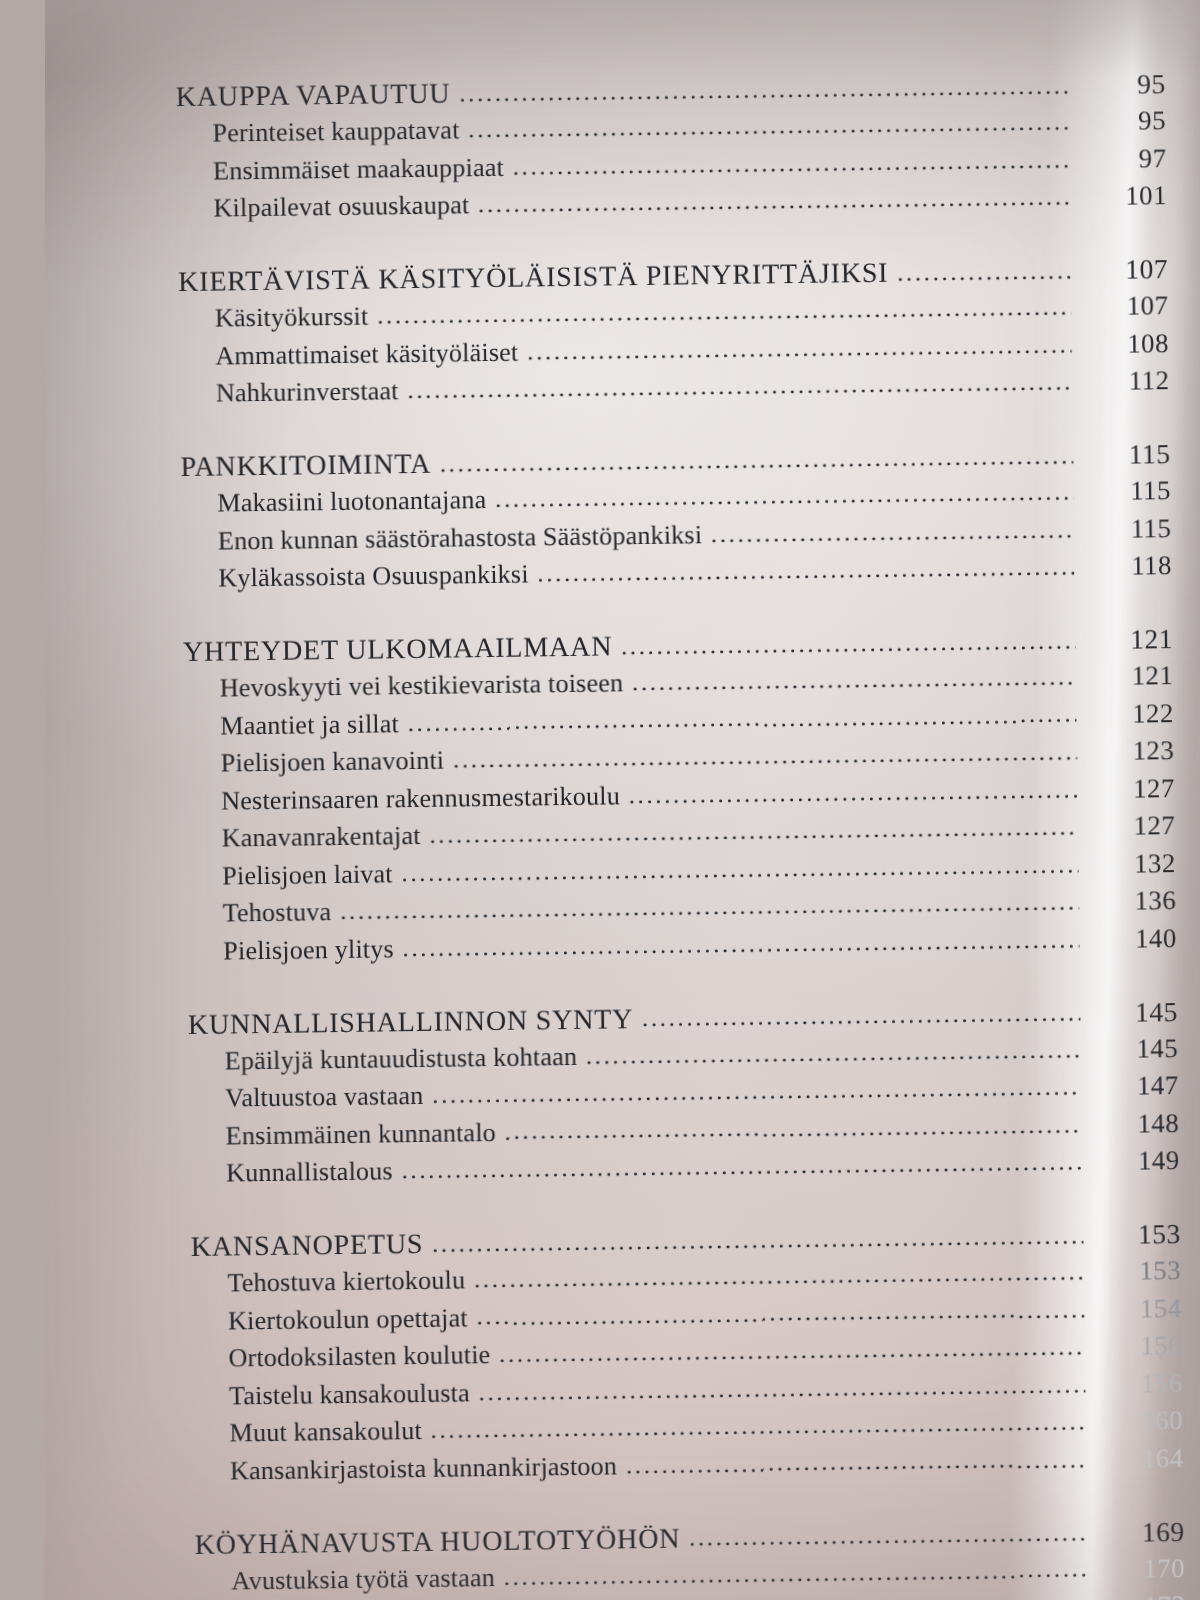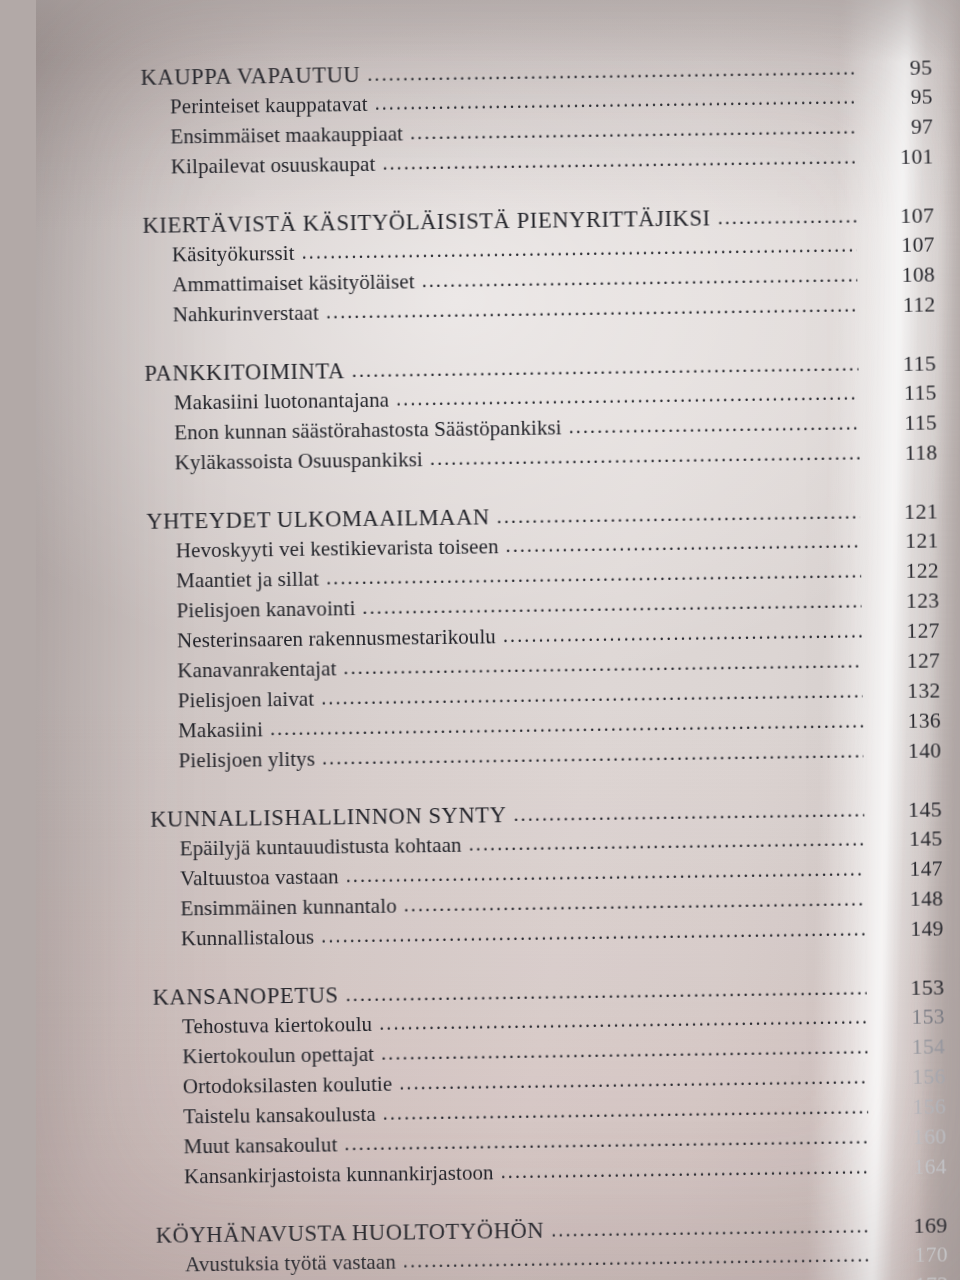--- a/index.html
+++ b/index.html
@@ -215,21 +215,21 @@
           <span class="title">Kanavanrakentajat</span>
           <span class="leaders">...........................................................................................................</span>
           <span class="pagenum">127</span>
         </div>
         <div class="row sub">
           <span class="title">Pielisjoen laivat</span>
           <span class="leaders">...........................................................................................................</span>
           <span class="pagenum">132</span>
         </div>
         <div class="row sub">
-          <span class="title">Makasiini</span>
+          <span class="title">Tehostuva</span>
           <span class="leaders">...........................................................................................................</span>
           <span class="pagenum">136</span>
         </div>
         <div class="row sub">
           <span class="title">Pielisjoen ylitys</span>
           <span class="leaders">...........................................................................................................</span>
           <span class="pagenum">140</span>
         </div>
       </div>
       <div class="gap"></div>

